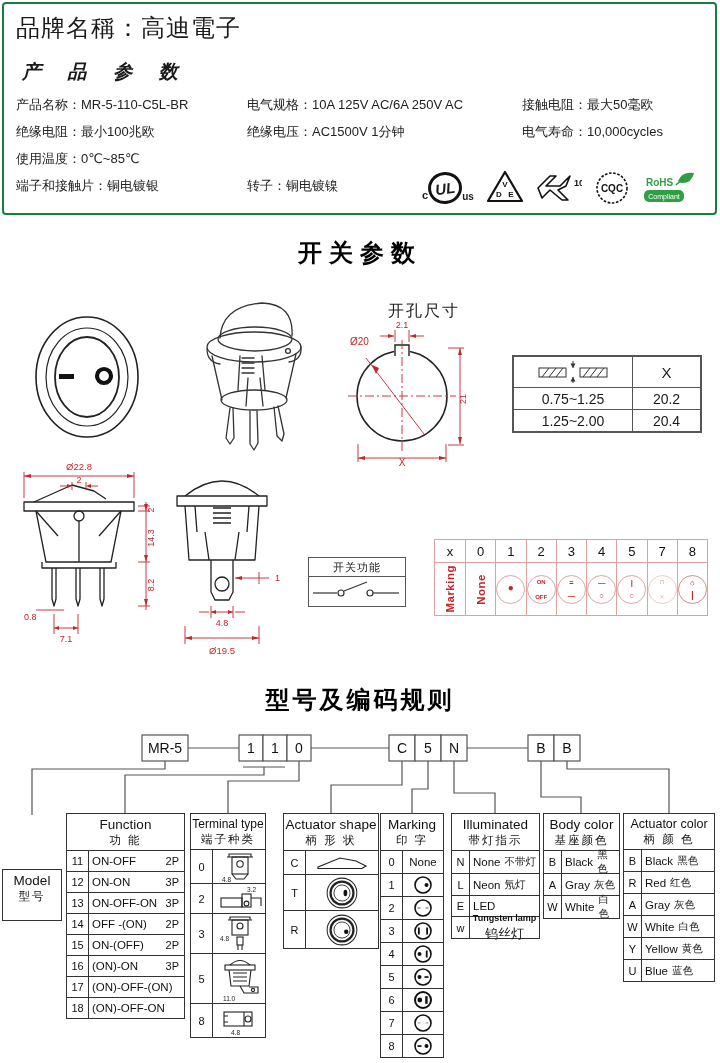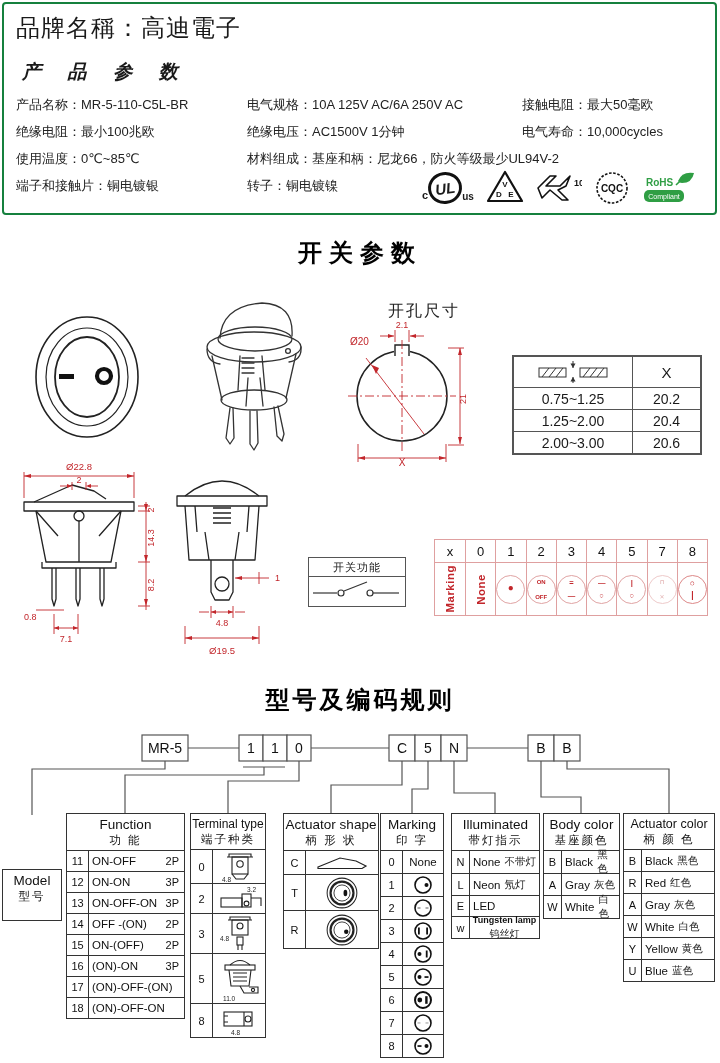--- a/index.html
+++ b/index.html
@@ -65,41 +65,40 @@
   .tbl .hd .cn { font-size:11.5px; display:block; letter-spacing:2px; margin-top:1px; }
   .trow { display:flex; border-top:1px solid #333; align-items:stretch; }
   .ccell { width:22px; min-width:22px; border-right:1px solid #333; display:flex; align-items:center; justify-content:center; font-size:11px; }
   .vcell { flex:1; display:flex; align-items:center; padding:0 3px; gap:4px; min-height:20px; }
   .vcell .en2 { font-size:11.5px; }
   .vcell .cn2 { font-size:10.5px; color:#222; }
   .poles { margin-left:auto; padding-right:2px; }
   .centered { justify-content:center; }
   .wsm { flex-direction:column; align-items:center; justify-content:center; line-height:1.05; padding:1px 0; }
   .wsm .en2 { font-size:9px;font-weight:bold; }
-  .wsm .cn2 { font-size:10px; }
+  .wsm .cn2 { font-size:13px; }
 
   svg text { font-family:"Liberation Sans","DejaVu Sans",sans-serif; }
 </style>
 </head>
 <body>
 
 <div class="page">
 
   <div class="abs card">
     <div class="abs brand">品牌名稱：高迪電子</div>
     <div class="abs sec1">产 品 参 数</div>
 
     <div class="abs spec" style="left:12px;top:92px;">产品名称：MR-5-110-C5L-BR</div>
     <div class="abs spec" style="left:243px;top:92px;">电气规格：10A 125V AC/6A 250V AC</div>
     <div class="abs spec" style="left:518px;top:92px;">接触电阻：最大50毫欧</div>
     <div class="abs spec" style="left:12px;top:119px;">绝缘电阻：最小100兆欧</div>
     <div class="abs spec" style="left:243px;top:119px;">绝缘电压：AC1500V 1分钟</div>
     <div class="abs spec" style="left:518px;top:119px;">电气寿命：10,000cycles</div>
     <div class="abs spec" style="left:12px;top:146px;">使用温度：0℃~85℃</div>
-    <div class="abs spec" style="left:243px;top:146px;">材料组成：基座和柄：尼龙66，防火等级最少UL94V-2</div>
     <div class="abs spec" style="left:12px;top:173px;">端子和接触片：铜电镀银</div>
     <div class="abs spec" style="left:243px;top:173px;">转子：铜电镀镍</div>
 
     <div class="abs certs">
       <span class="ulwrap">
         <span class="ulpre">c</span>
         <span class="ulmark">UL</span>
         <span class="ulsuf">us</span>
       </span>
       <svg width="38" height="36" viewBox="0 0 38 36">
@@ -200,24 +199,20 @@
       <div class="xc2 xh">X</div>
     </div>
     <div class="xr">
       <div class="xc1">0.75~1.25</div>
       <div class="xc2">20.2</div>
     </div>
     <div class="xr">
       <div class="xc1">1.25~2.00</div>
       <div class="xc2">20.4</div>
     </div>
-    <div class="xr">
-      <div class="xc1">2.00~3.00</div>
-      <div class="xc2">20.6</div>
-    </div>
   </div>
 
   <svg class="abs" style="left:6px;top:458px;" width="158" height="190" viewBox="0 0 158 190">
     <g fill="none" stroke="#222" stroke-width="1.3" stroke-linejoin="round">
       <path d="M28,44 L66,27 L88,33 L100,41"></path>
       <rect x="18" y="44" width="110" height="9"></rect>
       <path d="M30,53 L40,104 L105,104 L115,53"></path>
       <path d="M30,53 L52,78 M115,53 L93,78"></path>
       <path d="M36,104 L36,110 H110 L110,104"></path>
       <path d="M46,110 V141 L48,148 L50,141 V110"></path>

